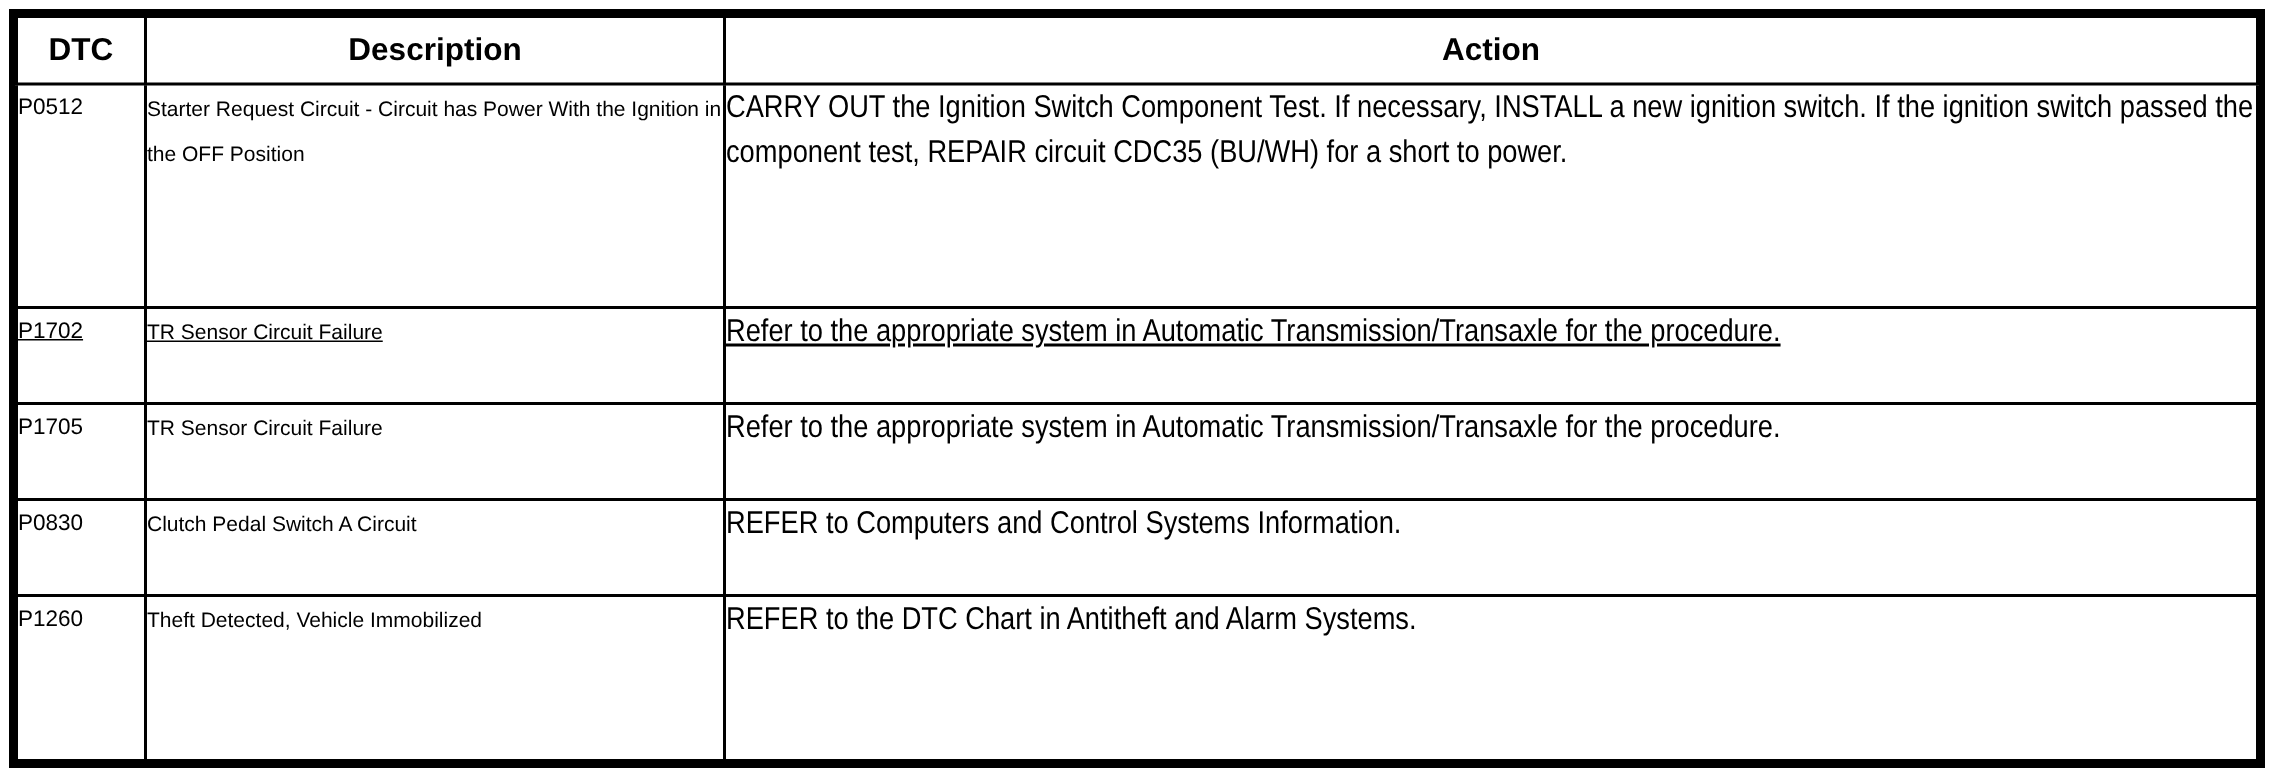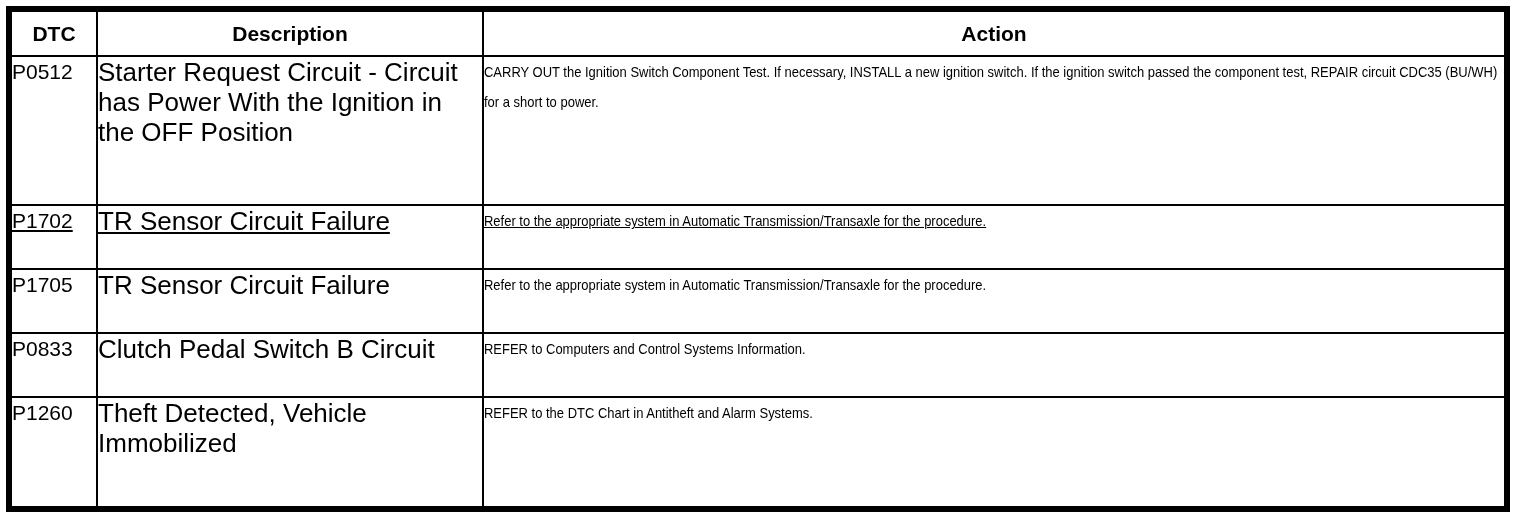--- a/index.html
+++ b/index.html
@@ -58,32 +58,32 @@
   thead th .hdr-txt {
     display: inline-block;
     font-weight: bold;
   }
   thead th.hdr-action .hdr-txt {
     letter-spacing: 0px;
   }
 
   
   td.cell-dtc {
-    font-size: 21px;
+    font-size: 15px;
     line-height: 30px;
     padding: 6px 4px 8px 6px;
     white-space: nowrap;
   }
   td.cell-desc {
-    font-size: 26px;
+    font-size: 14px;
     line-height: 30px;
     padding: 6px 6px 8px 9px;
   }
   td.cell-action {
-    font-size: 15px;
+    font-size: 21px;
     line-height: 30px;
     padding: 6px 4px 8px 10px;
   }
   td.cell-action .act-txt {
     display: block;
     transform: scaleX(0.865);
     transform-origin: left top;
     width: 115.6%;
   }
   td.cell-desc .desc-txt,
@@ -151,26 +151,26 @@
         <td class="cell-dtc">
             <span class="dtc-txt">P1705</span>
           </td>
         <td class="cell-desc">
             <span class="desc-txt">TR Sensor Circuit Failure</span>
           </td>
         <td class="cell-action">
             <span class="act-txt">Refer to the appropriate system in Automatic Transmission/Transaxle for the procedure.</span>
           </td>
       </tr>
-      <tr class="row-5">
+      <tr class="row-4">
         <td class="cell-dtc">
-            <span class="dtc-txt">P0833</span>
+            <span class="dtc-txt">P0830</span>
           </td>
         <td class="cell-desc">
-            <span class="desc-txt">Clutch Pedal Switch B Circuit</span>
+            <span class="desc-txt">Clutch Pedal Switch A Circuit</span>
           </td>
         <td class="cell-action">
             <span class="act-txt">REFER to Computers and Control Systems Information.</span>
           </td>
       </tr>
       <tr class="row-6">
         <td class="cell-dtc">
             <span class="dtc-txt">P1260</span>
           </td>
         <td class="cell-desc">

